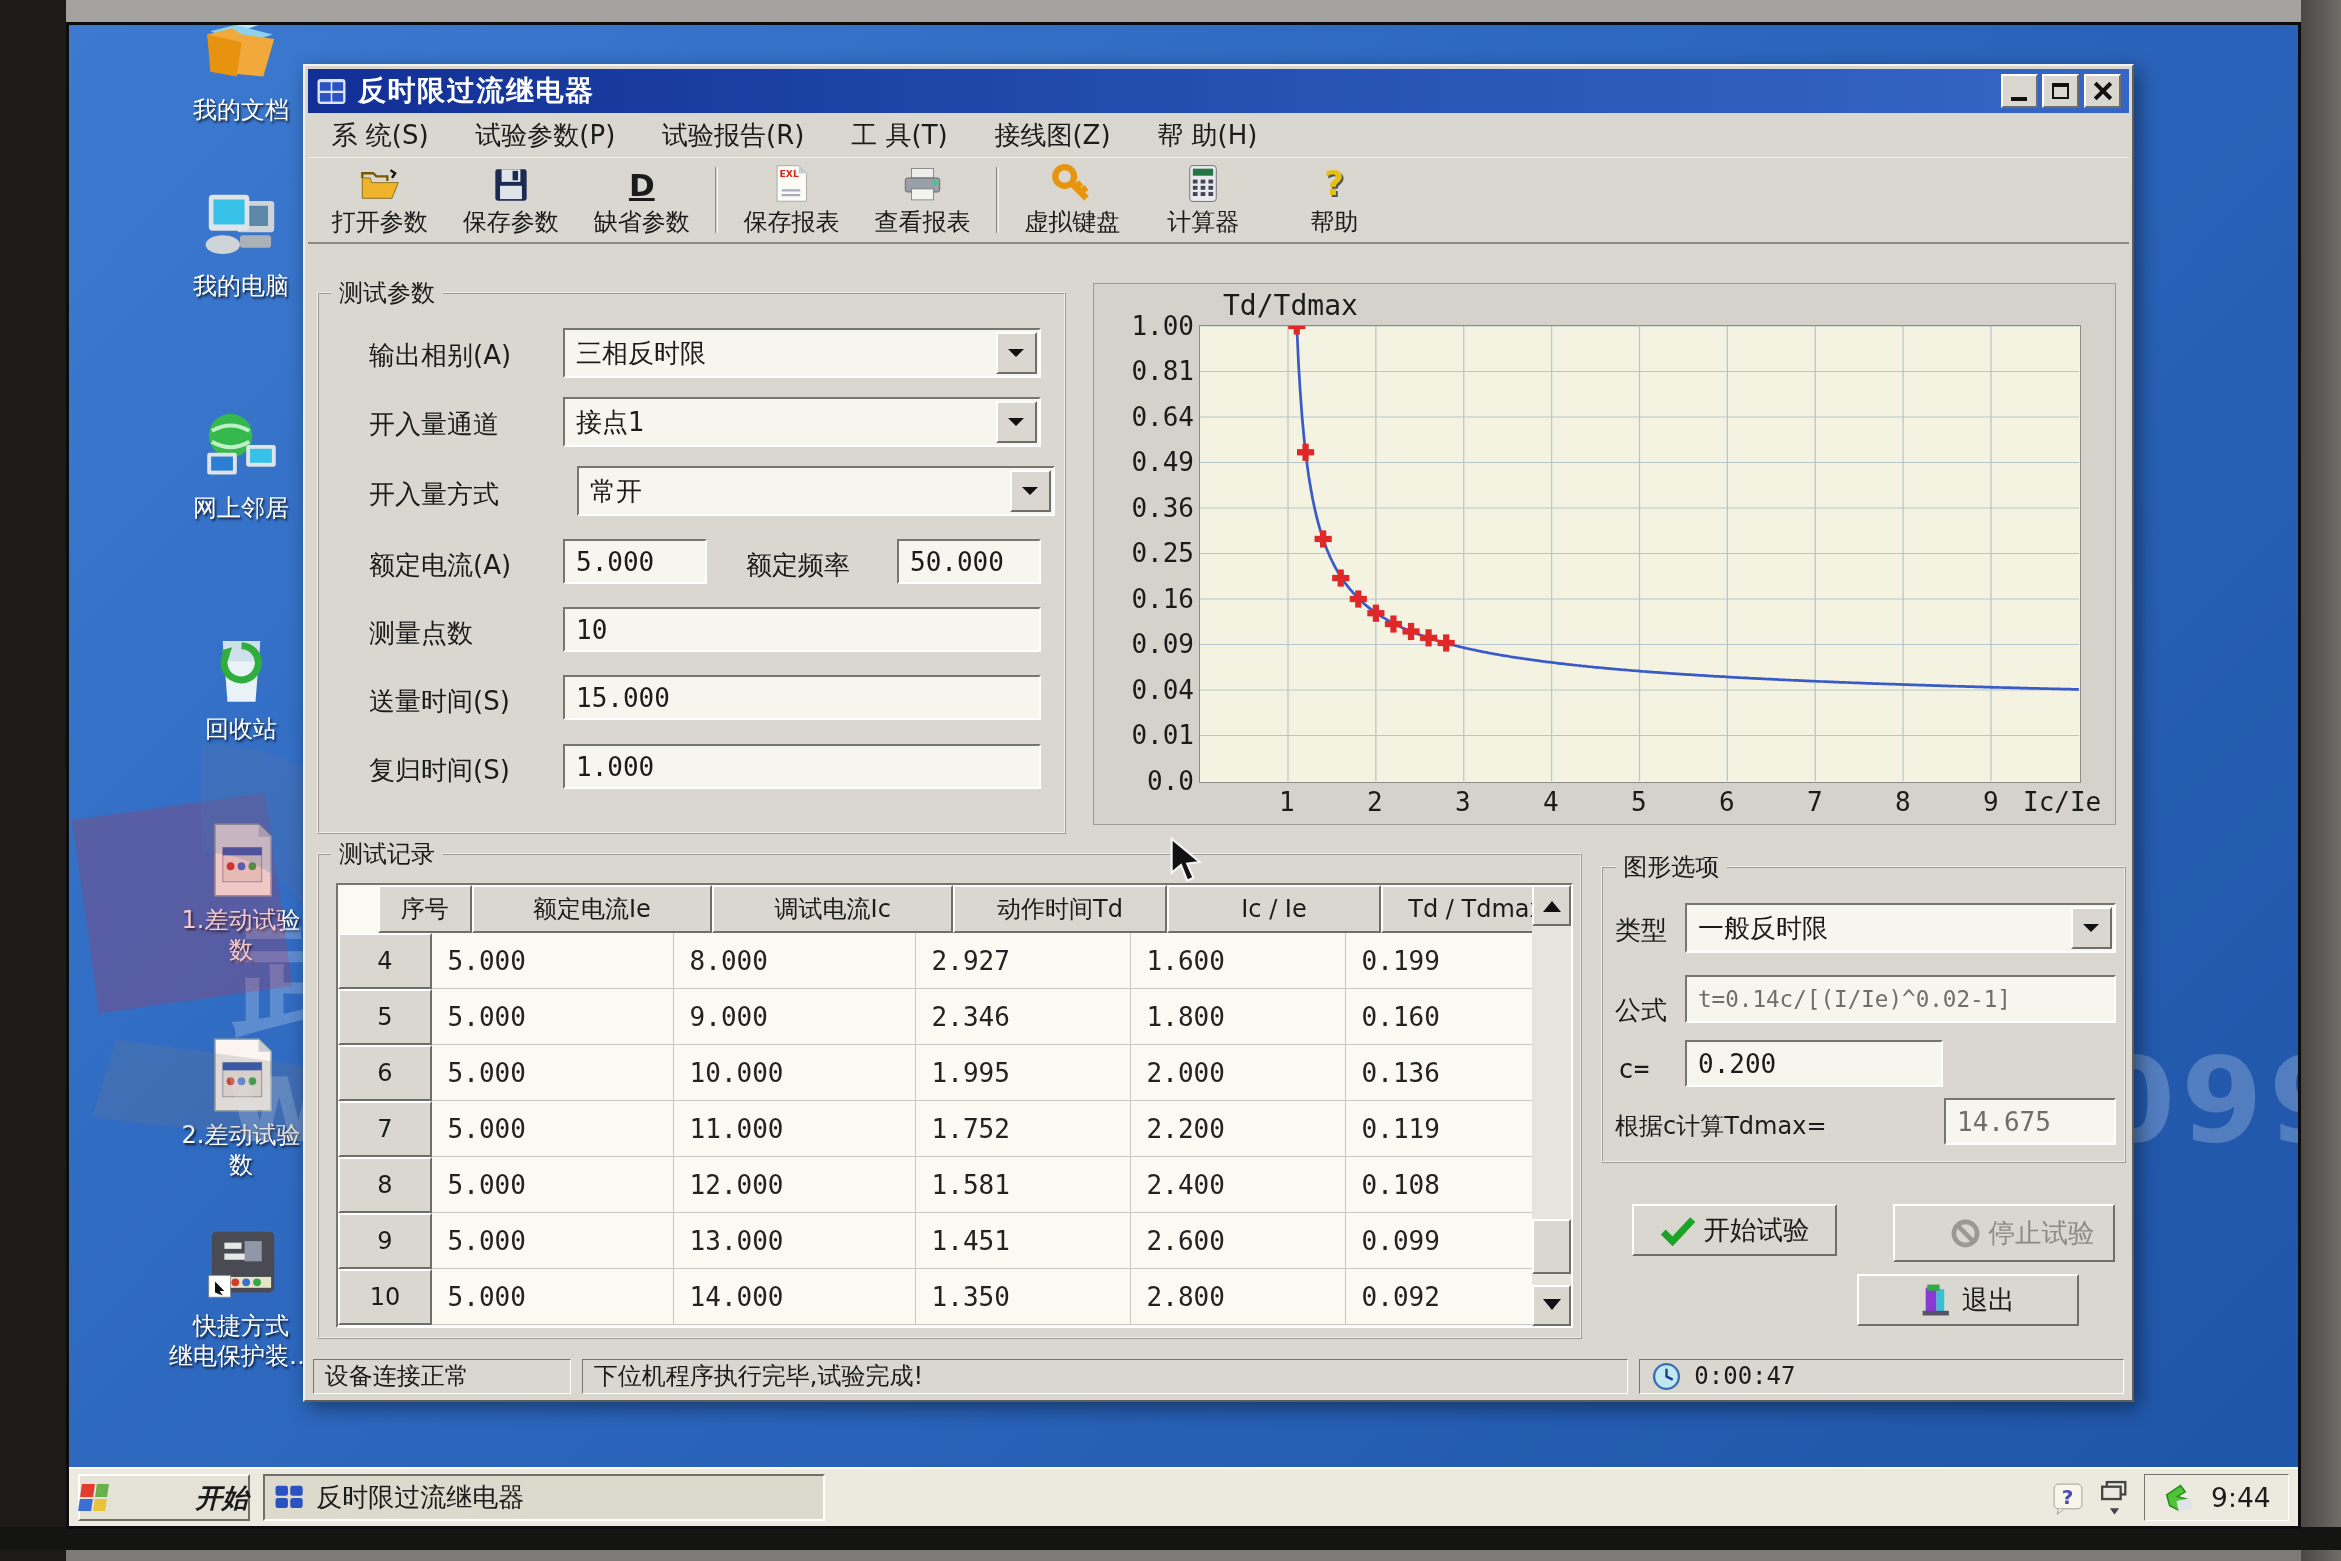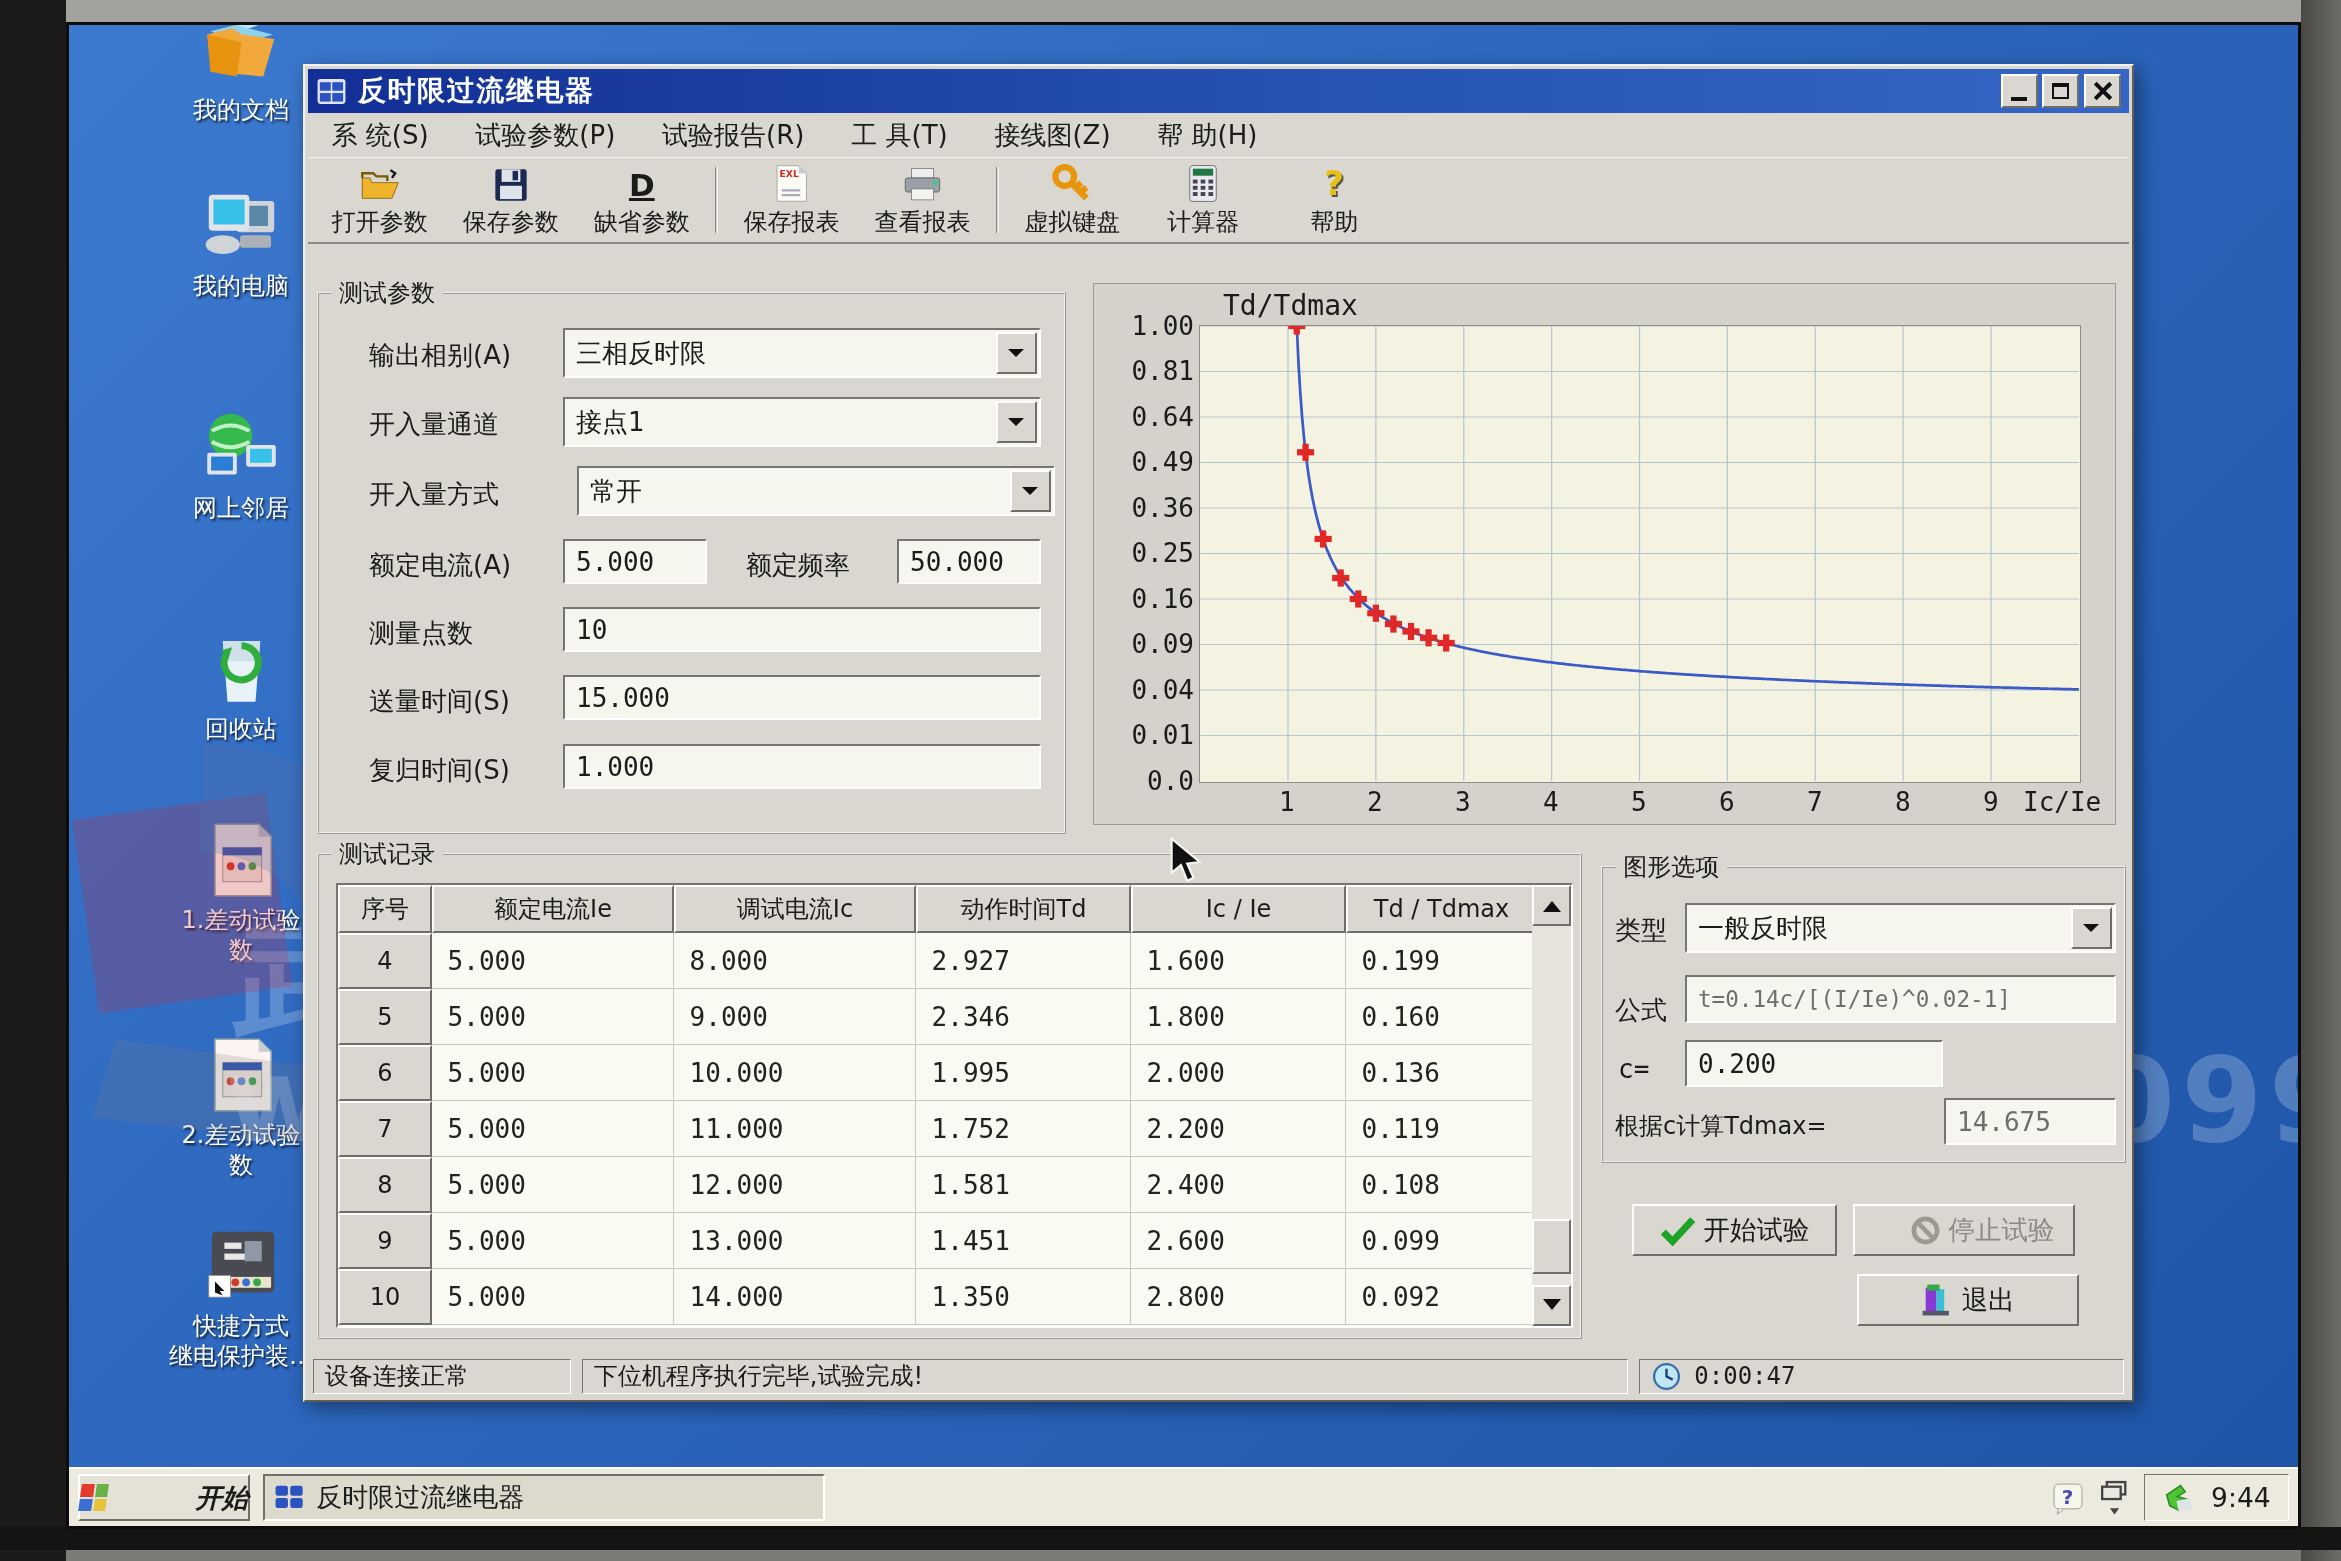--- a/index.html
+++ b/index.html
@@ -82,21 +82,21 @@
     background:#d4d2cb; border:1.6px solid #9b9a94; }
   .chart-title { position:absolute; left:129px; top:4.7px; font-size:28px; }
   .plot { position:absolute; left:105px; top:41px; width:882px; height:458px;
     background:#f4f3e2; border:1.6px solid #8d8c86; }
   .ytick { position:absolute; right:921px; width:86px; text-align:right; font-size:26px; }
   .xtick { position:absolute; top:503px; font-size:26px; }
 
   
   .tablebox { position:absolute; left:31px; top:817px; width:1237px; height:445px;
     border:2.3px solid; border-color:#76756f #ffffff #ffffff #76756f; background:#fbfaf2; overflow:hidden; }
-  .thead { display:flex; height:48px; }
+  .thead { display:flex; height:48px;margin-left:40px; }
   .hcell,.rowhead { background:#d9d7d0; border:2.3px solid; border-color:#fff #6f6e69 #6f6e69 #fff;
     font-size:24px; display:flex; align-items:center; justify-content:center; }
   .trow { display:flex; height:56px; }
   .tcell { font-size:26px; display:flex; align-items:center; padding-left:15.6px;
     border-right:0.8px solid #c9c8c0; border-bottom:0.8px solid #c9c8c0; color:#222;
     font-family:"DejaVu Sans Mono", monospace; background:#fbfaf2; }
   .c0{width:94px;} .c1{width:242px;} .c2{width:242px;} .c3{width:215px;} .c4{width:215px;} .c5{width:191px;}
   .rowhead.c0 { justify-content:center; padding-left:0; }
   .vscroll { position:absolute; right:0; top:0; width:39px; height:100%; background:#e6e4dd; }
   .sbtn { position:absolute; left:0; width:39px; height:41px; background:#d9d7d0;
@@ -562,21 +562,21 @@
     <div class="fld mono" style="left:1380px; top:974px; width:258px; height:47px;">0.200</div>
     <div class="flabel" style="left:1310px; top:1044px; font-size:24px;">根据c计算Tdmax=</div>
     <div class="fld mono gray" style="left:1639px; top:1032px; width:172px; height:47px;">14.675</div>
 
     <div class="act" style="left:1327px; top:1138px; width:205px; height:52px;">
       <svg width="36" height="31" viewBox="0 0 46 40" style="margin-right:7.8px">
         <path d="M4,22 L16,34 L42,6" stroke="#1da428" stroke-width="9" fill="none"></path>
       </svg>
       <span>开始试验</span>
     </div>
-    <div class="act disabled" style="left:1548px; top:1138px; width:222px; height:52px;padding-left:36px;">
+    <div class="act disabled" style="left:1588px; top:1138px; width:222px; height:58px;padding-left:36px;">
       <svg width="31" height="31" viewBox="0 0 40 40" style="margin-right:7.8px">
         <circle cx="20" cy="20" r="15" stroke="#9a9992" stroke-width="6" fill="none"></circle>
         <path d="M9,9 L31,31" stroke="#9a9992" stroke-width="6"></path>
       </svg>
       <span>停止试验</span>
     </div>
     <div class="act" style="left:1552px; top:1208px; width:222px; height:52px;">
       <svg width="31" height="34" viewBox="0 0 40 44" style="margin-right:9.4px">
         <rect x="6" y="6" width="14" height="32" fill="#8a3ad4"></rect>
         <rect x="20" y="8" width="10" height="30" fill="#3ac0d4"></rect>

